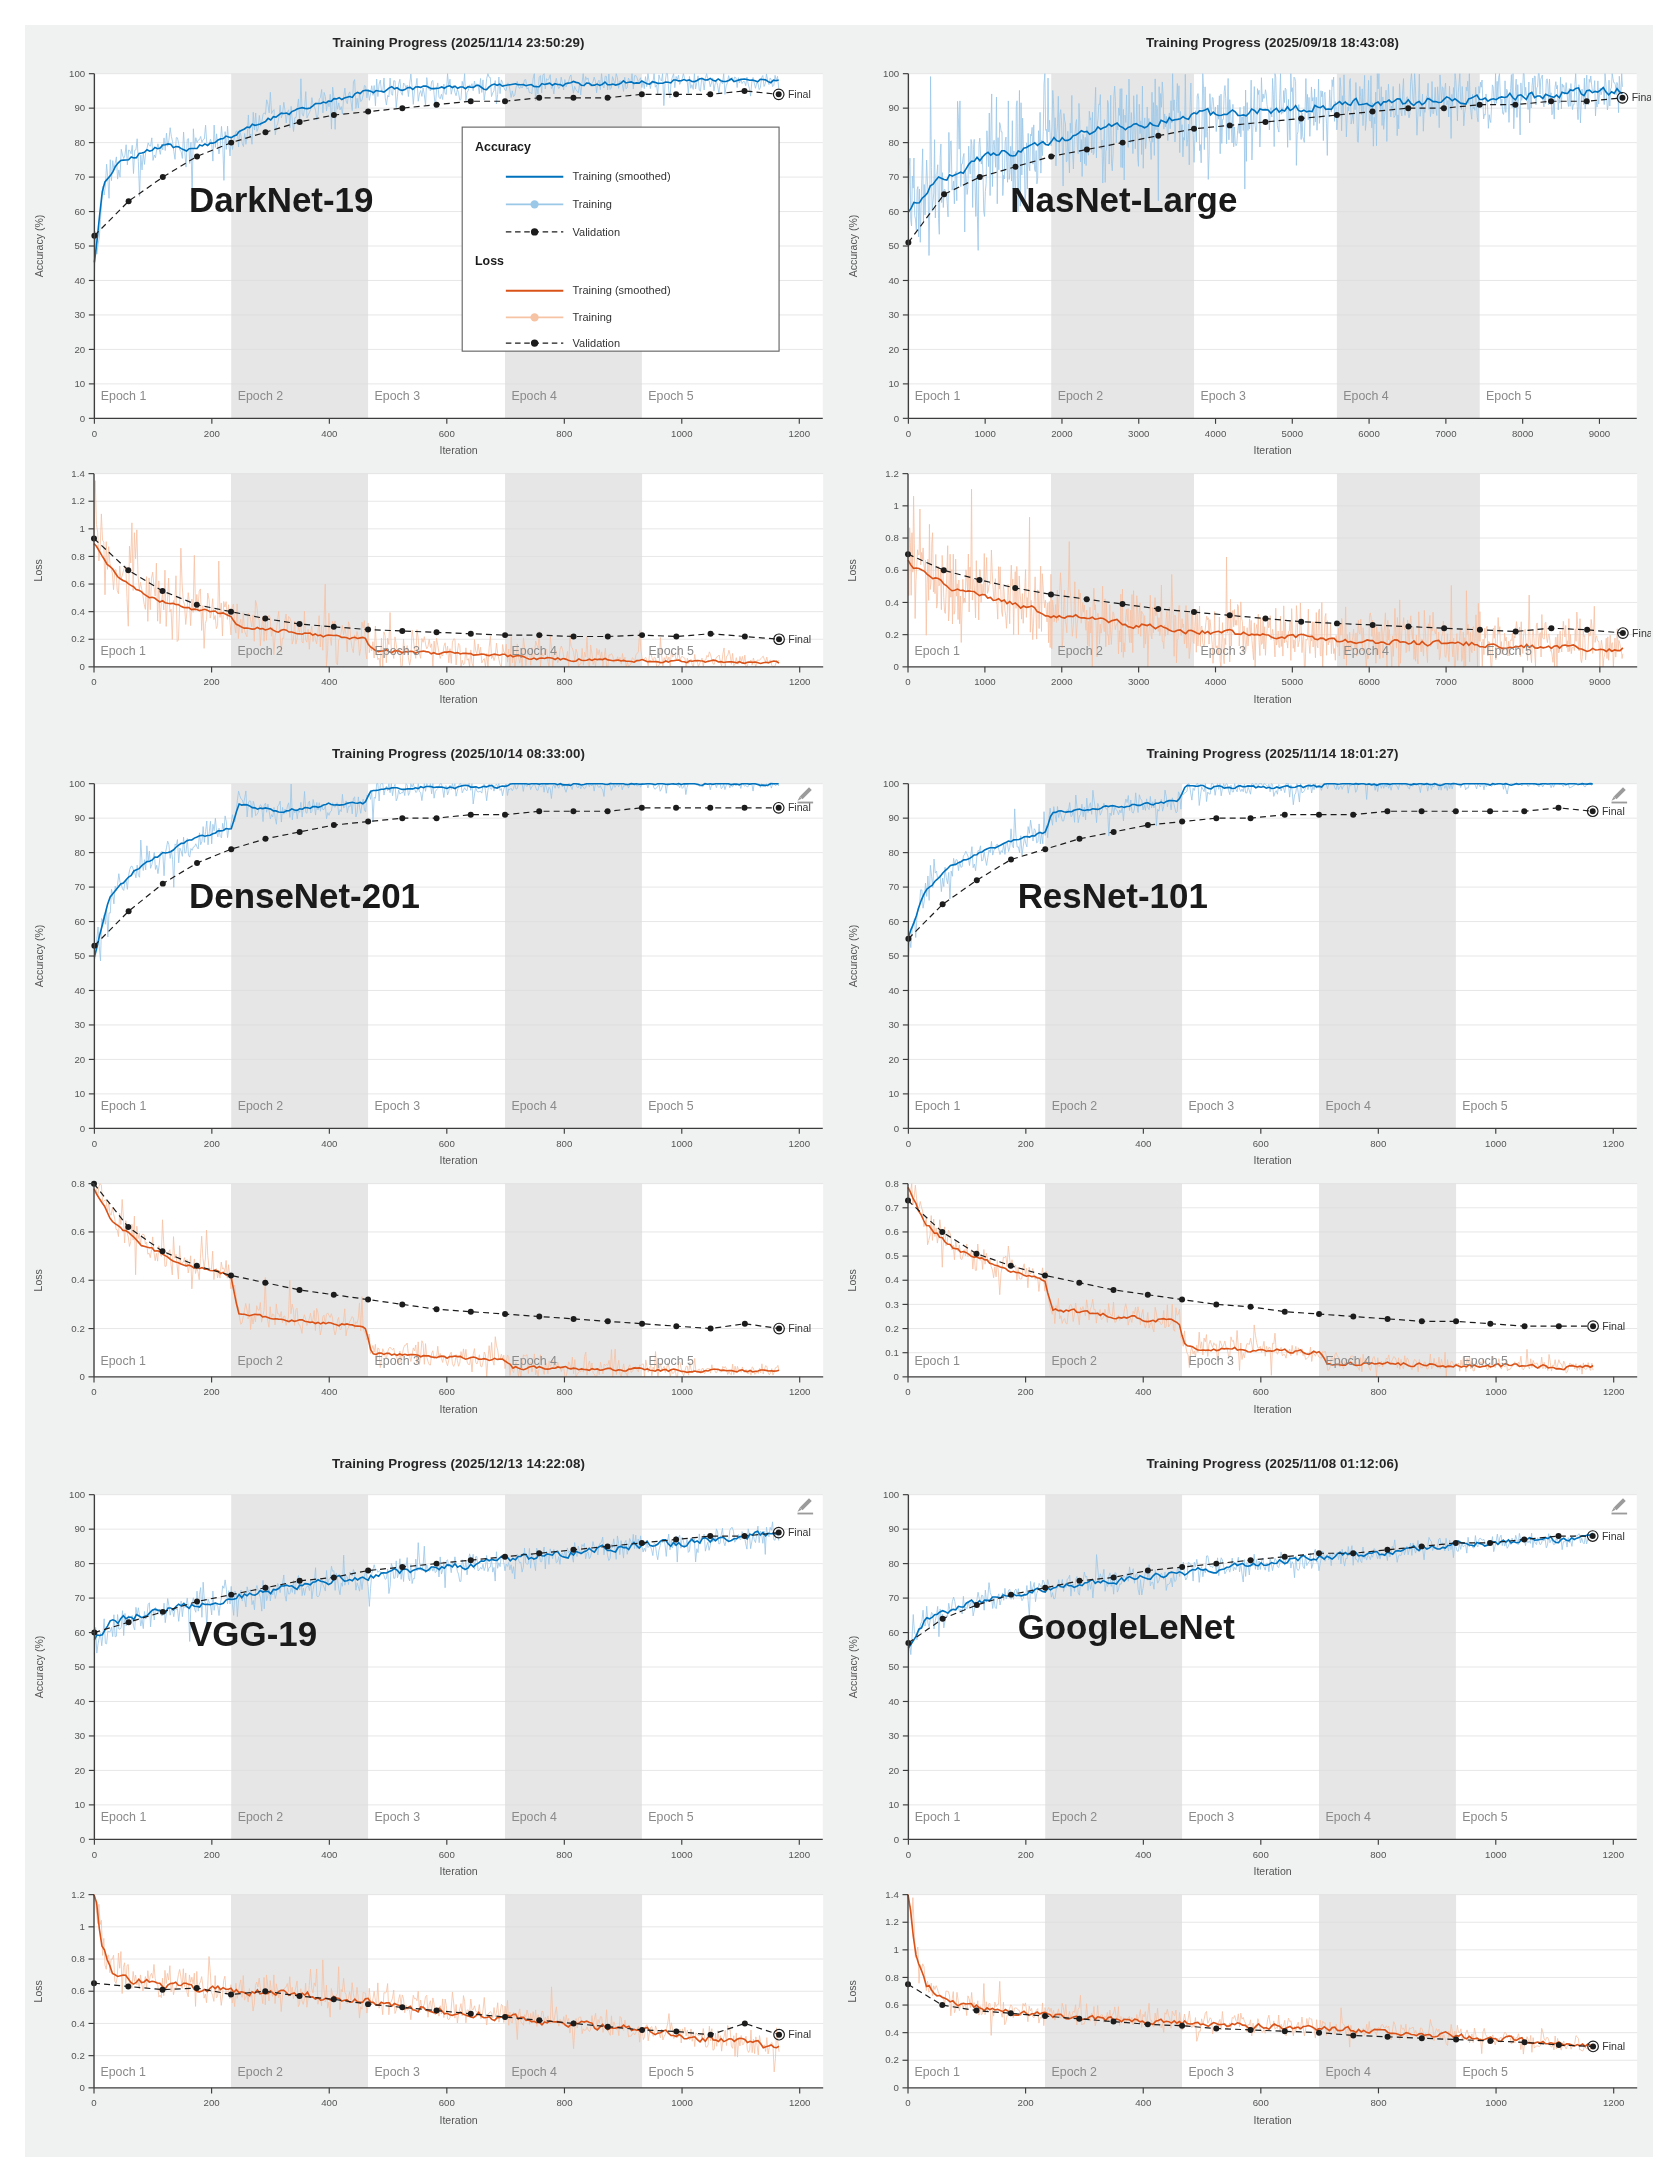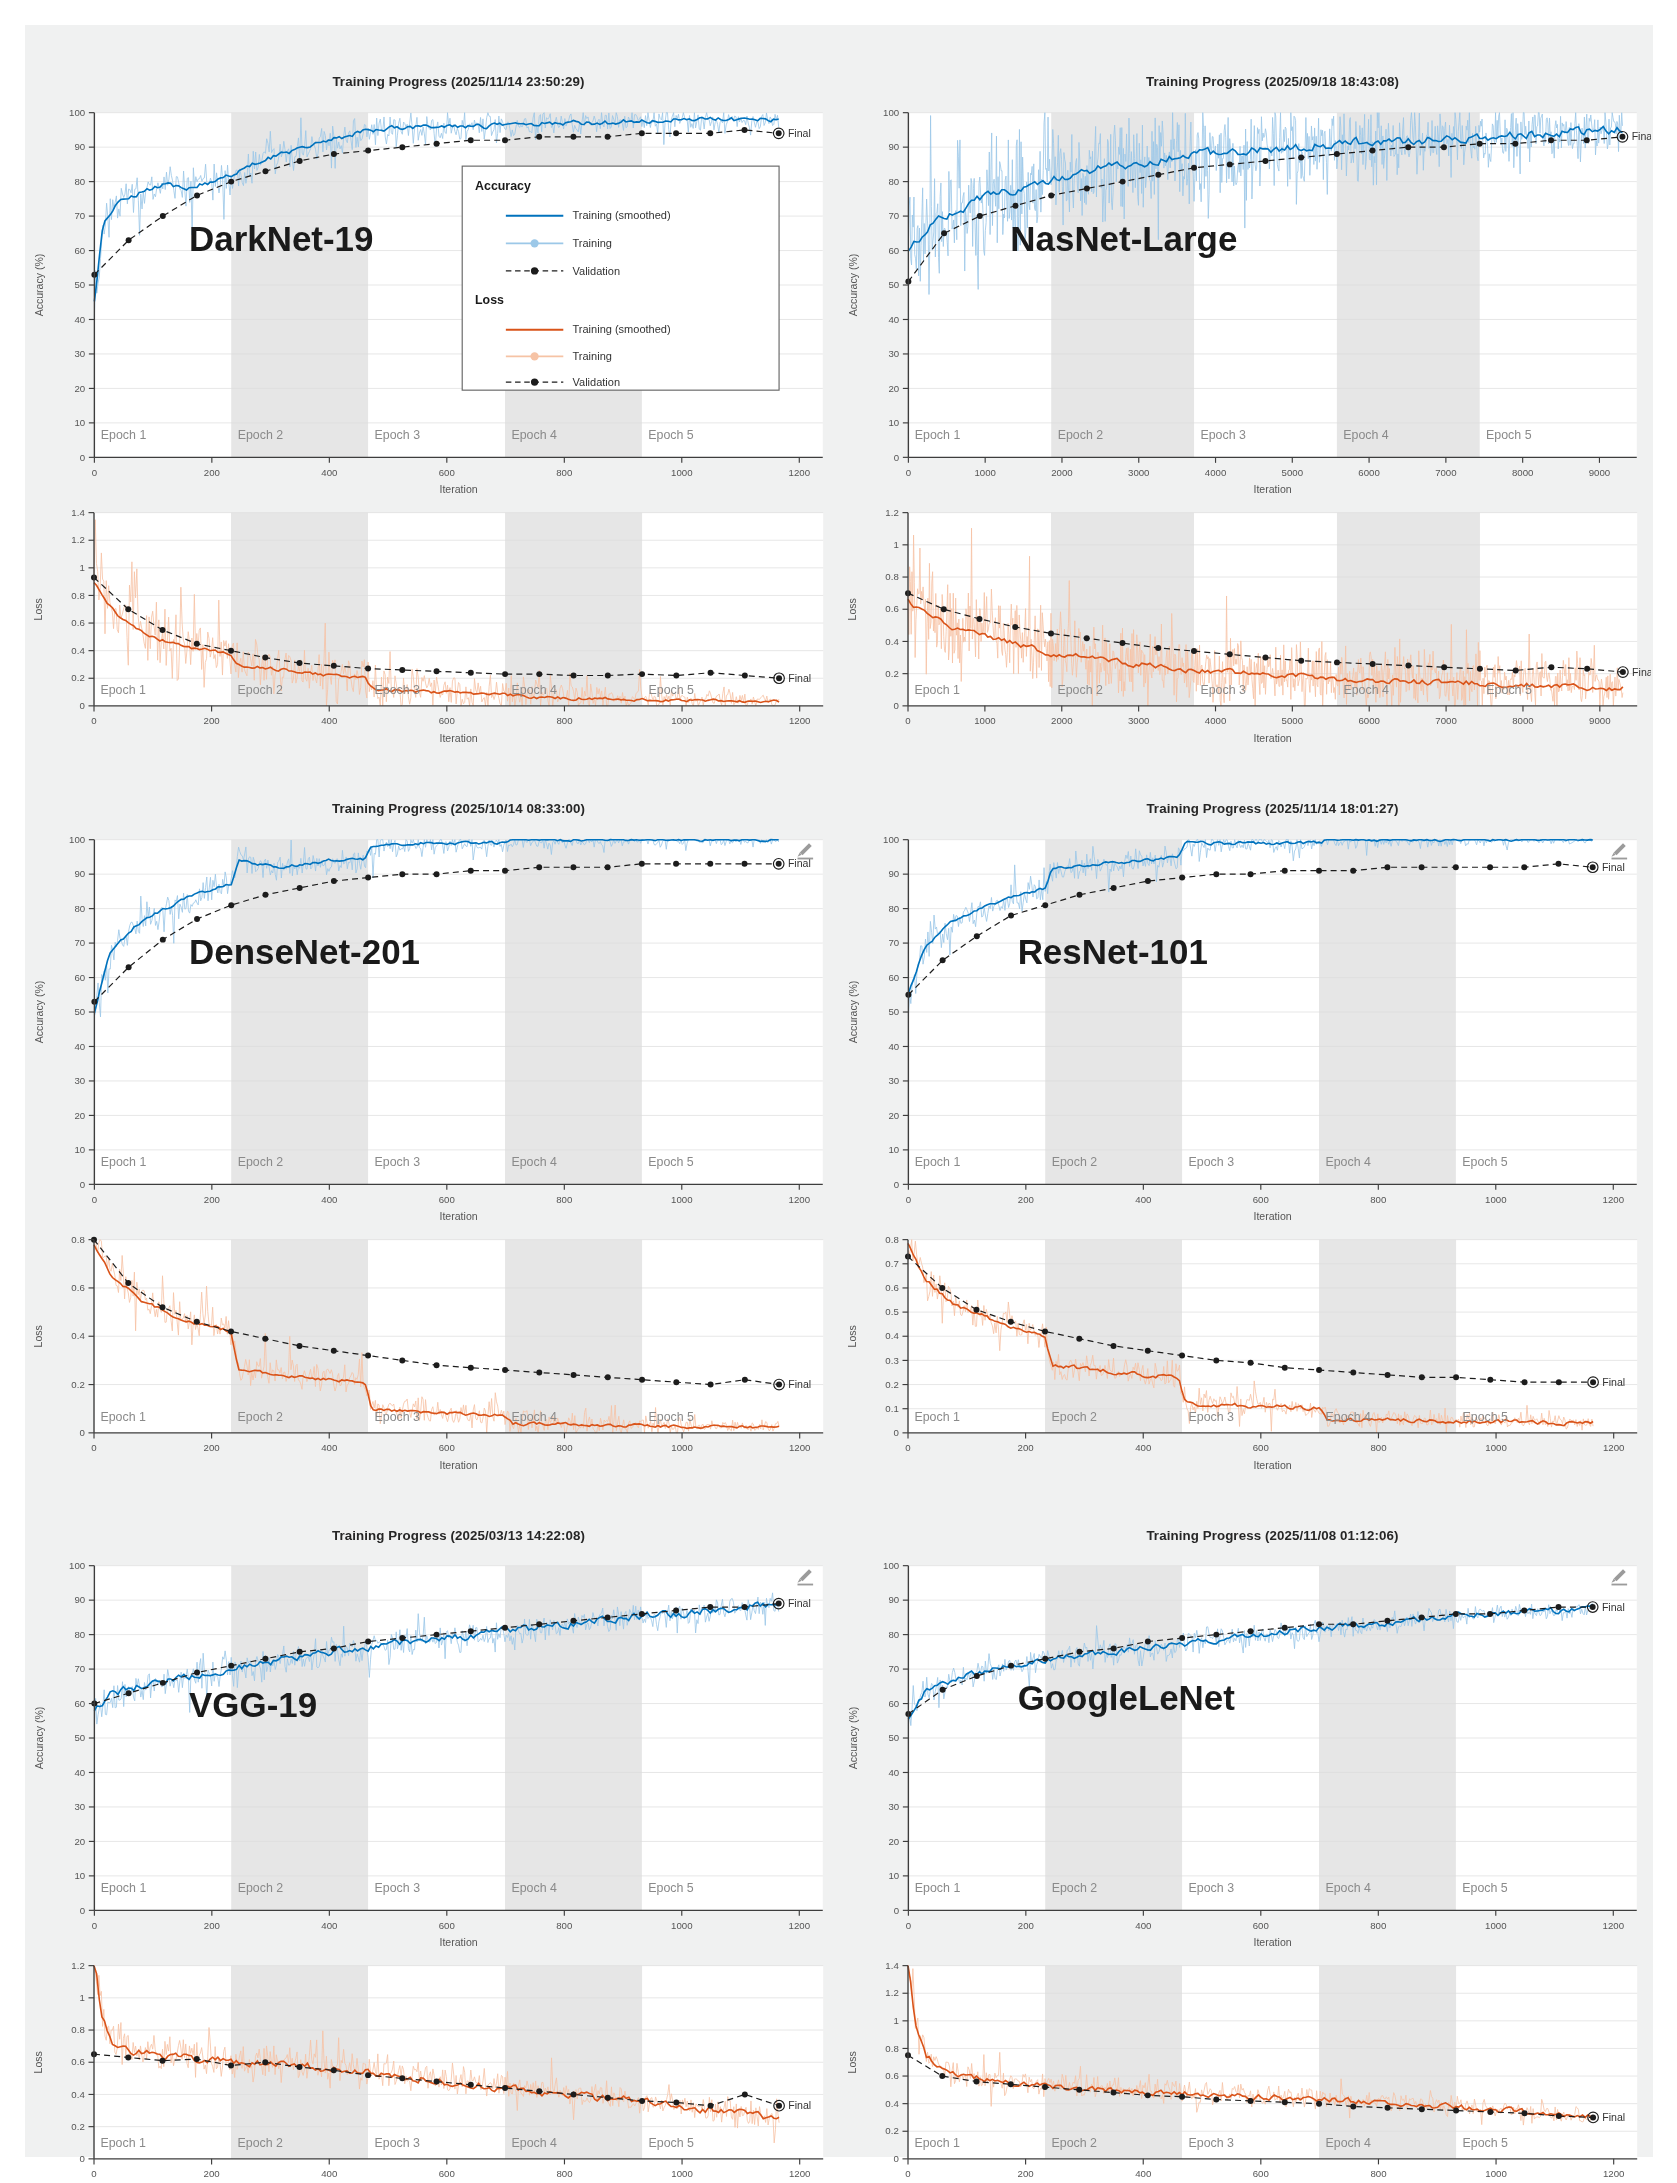--- a/index.html
+++ b/index.html
@@ -11,21 +11,21 @@
   .board{
     position:absolute;left:25px;top:25px;right:25px;bottom:26px;
     background:#f0f1f1;
   }
   .grid{
     position:absolute;inset:0;
     display:grid;
     grid-template-columns:1fr 1fr;
     grid-template-rows:repeat(3,1fr);
   }
-  .figure{position:relative;padding-top:24px;margin-top:25px;}
+  .figure{position:relative;padding-top:10px;}
   .fig-title{
     margin:0 0 2.8px 69px;width:729px;
     text-align:center;
     font-size:13.3px;font-weight:bold;color:#262626;
     letter-spacing:0.1px;
   }
   .chart{display:block;line-height:0;}
   svg text{font-family:"Liberation Sans",sans-serif;}
 </style>
 </head>
@@ -750,21 +750,21 @@
             <text x="38" y="235" font-size="23" fill="#555555" text-anchor="middle" transform="rotate(-90 38 235)">Loss</text>
             <text x="164" y="419" font-size="27" fill="#8a8a8a">Epoch 1</text>
             <text x="461.8" y="419" font-size="27" fill="#8a8a8a">Epoch 2</text>
             <text x="759.7" y="419" font-size="27" fill="#8a8a8a">Epoch 3</text>
             <text x="1057.5" y="419" font-size="27" fill="#8a8a8a">Epoch 4</text>
             <text x="1355.3" y="419" font-size="27" fill="#8a8a8a">Epoch 5</text>
           </svg></div>
     </section>
 
     <section class="figure">
-      <h2 class="fig-title">Training Progress (2025/03/13 14:22:08)</h2>
+      <h2 class="fig-title">Training Progress (2025/12/13 14:22:08)</h2>
       <div class="chart"><svg width="812" height="409" viewBox="0 0 1765 890" xmlns="http://www.w3.org/2000/svg">
             <rect x="150" y="45" width="1585" height="750" fill="#ffffff"></rect>
             <rect x="447.8" y="45" width="297.8" height="750" fill="#e6e6e6"></rect>
             <rect x="1043.5" y="45" width="297.8" height="750" fill="#e6e6e6"></rect>
             <line x1="150" y1="720" x2="1735" y2="720" stroke="#dcdcdc" stroke-width="1.5"></line>
             <line x1="150" y1="645" x2="1735" y2="645" stroke="#dcdcdc" stroke-width="1.5"></line>
             <line x1="150" y1="570" x2="1735" y2="570" stroke="#dcdcdc" stroke-width="1.5"></line>
             <line x1="150" y1="495" x2="1735" y2="495" stroke="#dcdcdc" stroke-width="1.5"></line>
             <line x1="150" y1="420" x2="1735" y2="420" stroke="#dcdcdc" stroke-width="1.5"></line>
             <line x1="150" y1="345" x2="1735" y2="345" stroke="#dcdcdc" stroke-width="1.5"></line>

